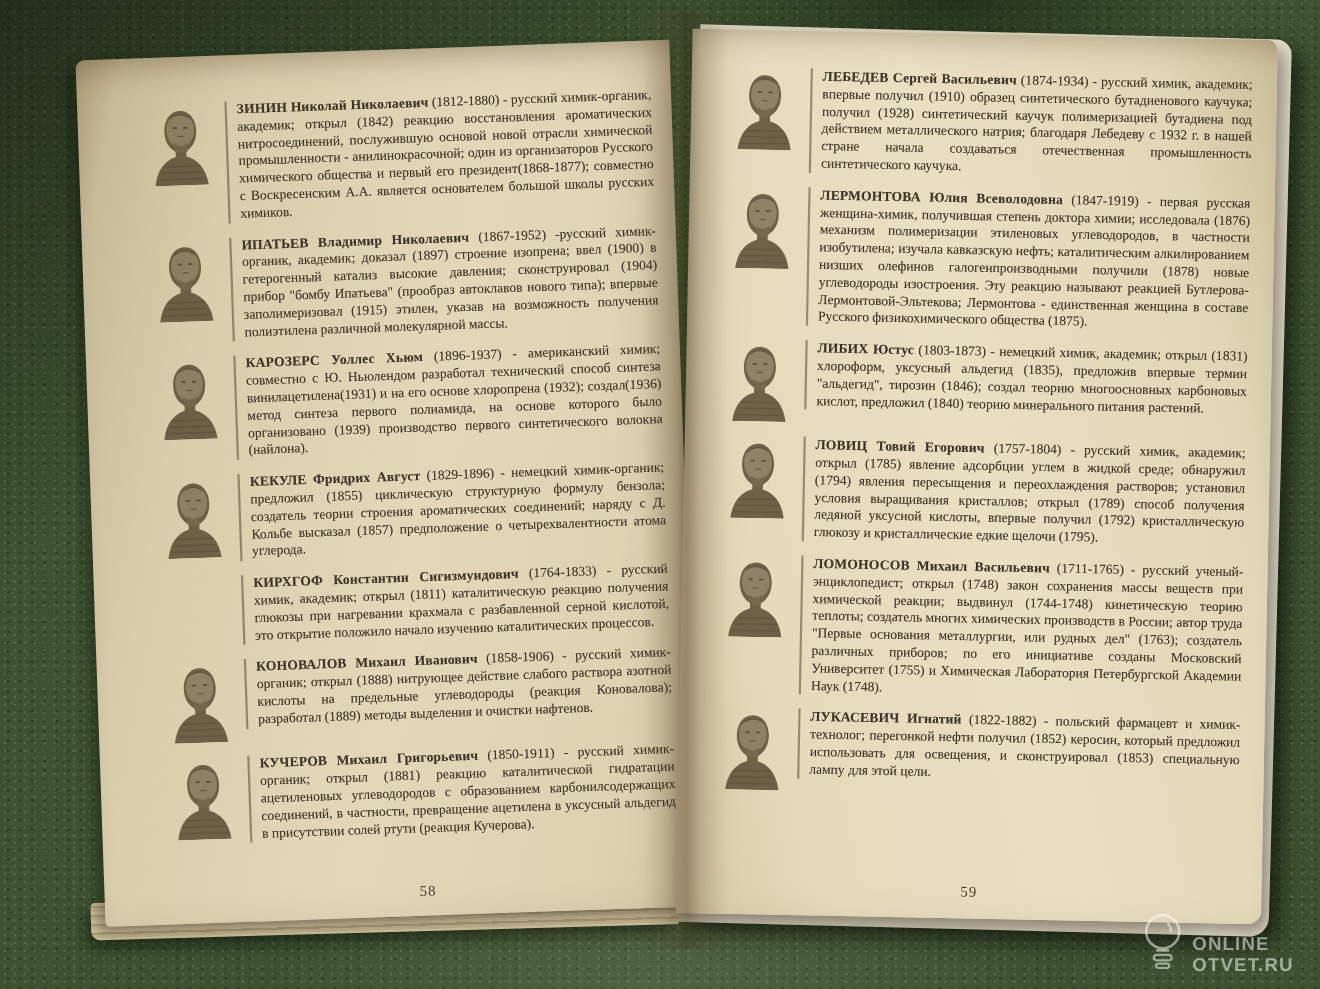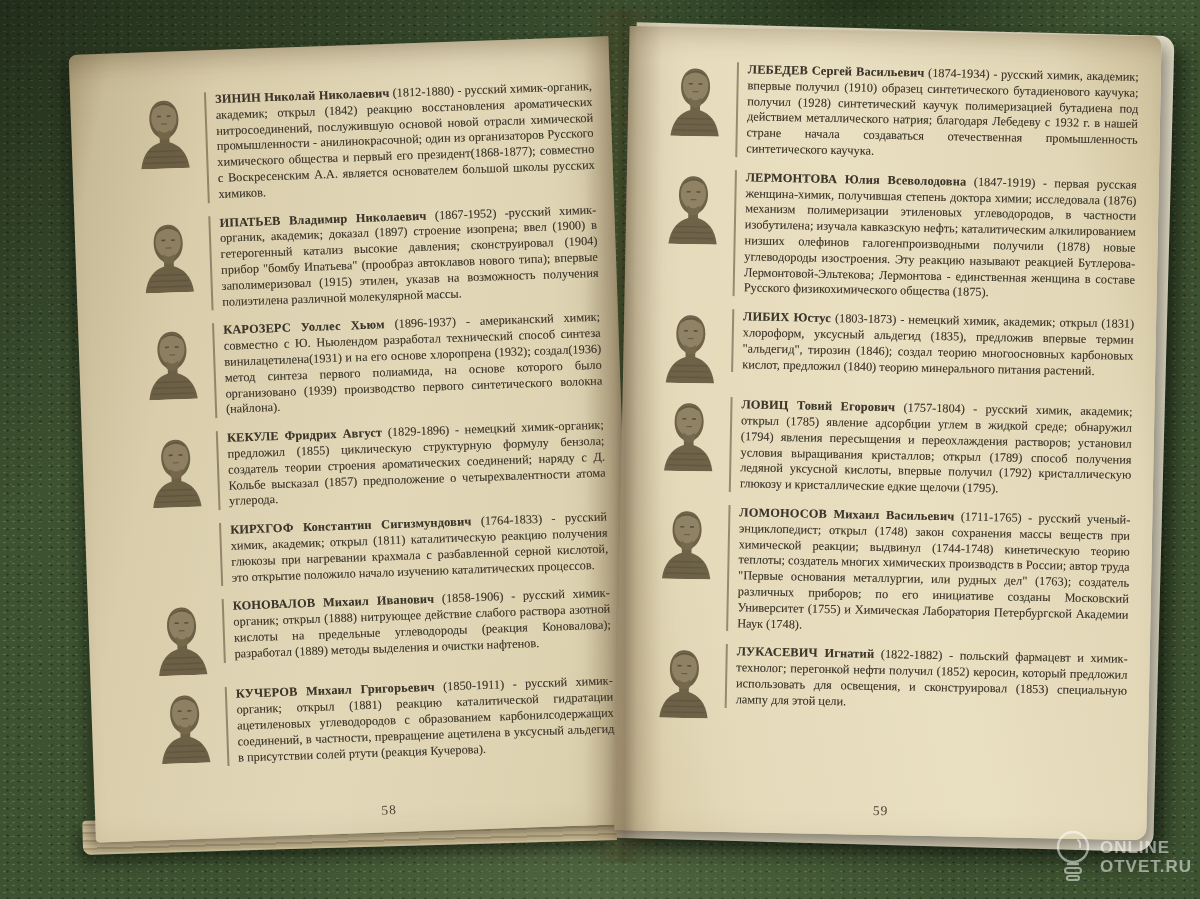--- a/index.html
+++ b/index.html
@@ -67,22 +67,22 @@
     border-left:2px solid rgba(85,72,48,.55);padding-left:9px;
     text-shadow:0 0 .4px rgba(60,53,42,.4);
   }
   .entry-name{font-weight:700;letter-spacing:.2px;}
   .pagenum{
     position:absolute;bottom:16px;left:0;width:100%;text-align:center;
     font-size:13.5px;color:#4a4234;letter-spacing:1px;
   }
   .page-left .pagenum{bottom:14px;left:24px;}
   .watermark{
-    position:absolute;right:8px;bottom:12px;z-index:9;
-    display:flex;align-items:center;gap:4px;
+    position:absolute;right:24px;bottom:12px;z-index:9;
+    display:flex;align-items:flex-end;gap:4px;
     color:rgba(255,255,255,.52);
     font-family:"Liberation Sans", sans-serif;
   }
   .watermark .bulb{width:46px;height:60px;}
   .wm-text{font-weight:700;font-size:17px;line-height:19px;letter-spacing:1px;}
   .hidden-defs{position:absolute;width:0;height:0;overflow:hidden;}
 </style>
 </head>
 <body>
 

